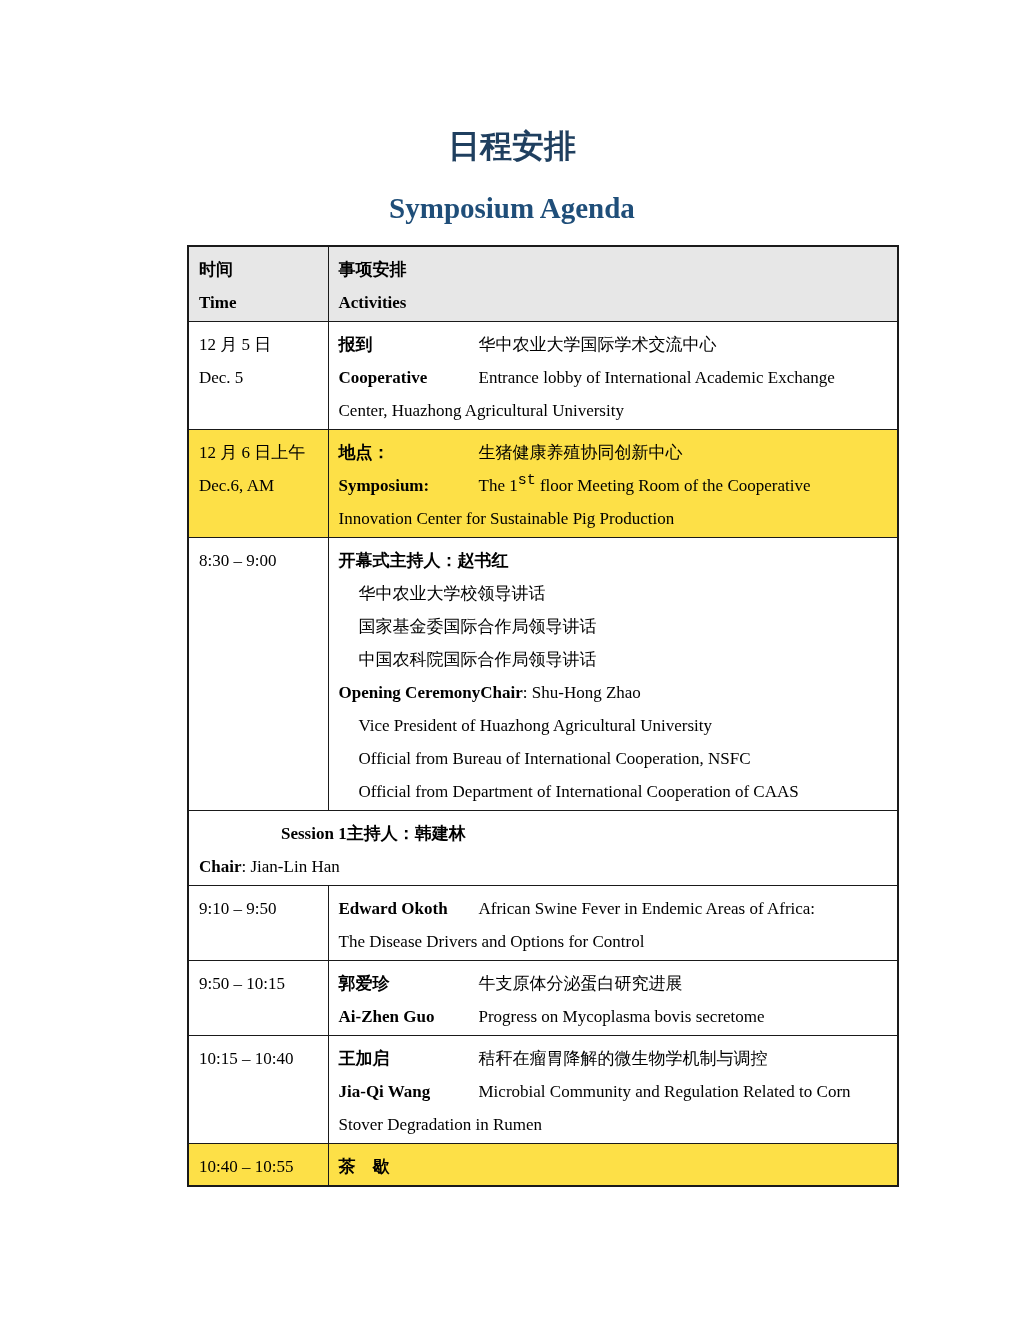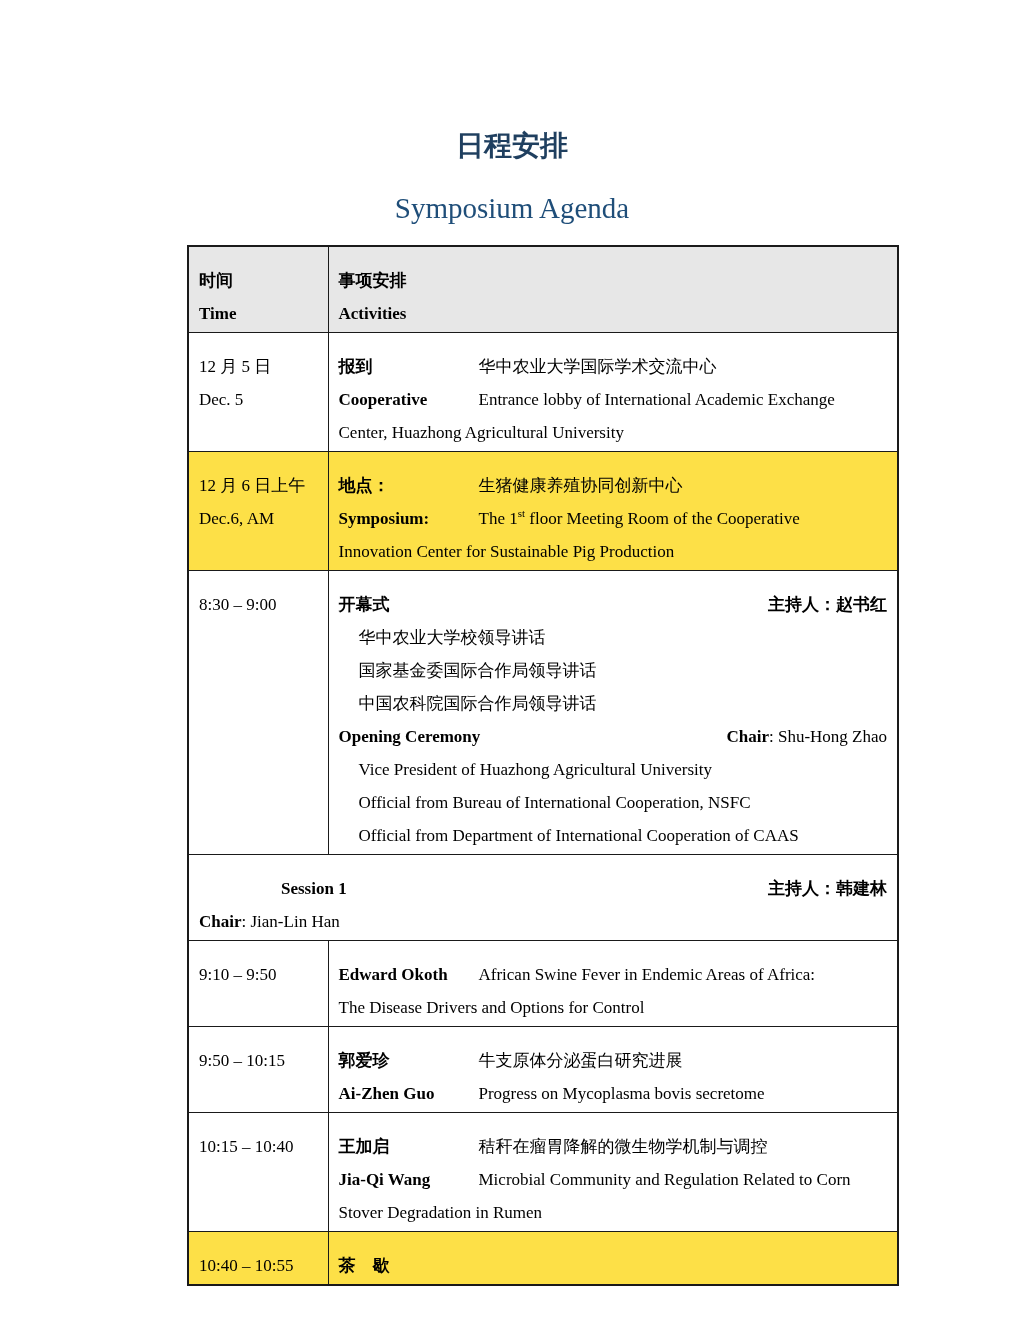--- a/index.html
+++ b/index.html
@@ -6,54 +6,54 @@
   body{
     width:1024px;height:1325px;
     font-family:"Liberation Serif","DejaVu Serif",serif;
     color:#000;
     overflow:hidden;
   }
   .title-zh{
     margin:0;padding-top:126px;
     text-align:center;
     font-family:"DejaVu Sans","Liberation Sans",sans-serif;
-    font-size:28px;font-weight:bold;
+    font-size:32px;font-weight:bold;
     color:#1f3f5f;
     line-height:40px;
   }
   .title-en{
     margin:24px 0 0 0;
     text-align:center;
-    font-size:29px;font-weight:normal;
+    font-size:29px;font-weight:bold;
     color:#1f4e79;
     line-height:36px;
   }
   table.agenda{
     border-collapse:collapse;
     table-layout:fixed;
     margin:19px 0 0 187px;
     width:712px;
     border:2px solid #1a1a1a;
   }
   col.c1{width:140px;}
   td{
     border:1px solid #1a1a1a;
     vertical-align:top;
-    padding:17px 10px 2px 10px;
+    padding:6px 10px 2px 10px;
     font-size:17px;
   }
   p{margin:0;line-height:33px;}
   .b{font-weight:bold;}
   tr.hdr td{background:#e7e7e7;}
   tr.hl td{background:#fde047;}
   .tab{display:inline-block;min-width:140px;}
-  .between{display:flex;justify-content:space-between;}
+  .between{display:flex;}
   .right{text-align:left;}
   .ind{padding-left:20px;}
-  sup{font-size:11px;line-height:0;}
+  sup{font-size:15px;line-height:0;font-family:Liberation Mono, monospace;}
 </style>
 </head>
 <body>
 
 <div class="page">
 
   <h1 class="title-zh">日程安排</h1>
   <h2 class="title-en">Symposium Agenda</h2>
 
   <table class="agenda">

